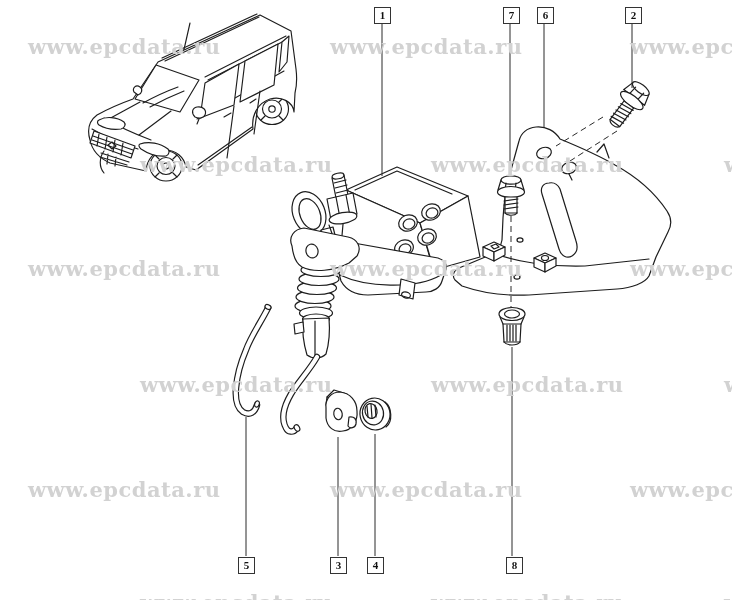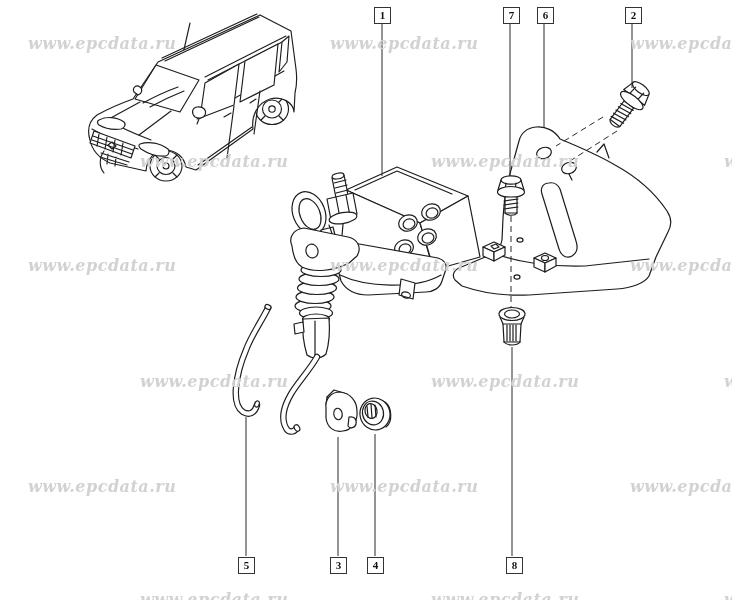--- a/index.html
+++ b/index.html
@@ -3,22 +3,22 @@
 <meta charset="utf-8">
 <style>
   html,body{margin:0;padding:0;background:#fff;}
   .page{
     position:relative;width:732px;height:600px;background:#fff;overflow:hidden;
     font-family:"Liberation Sans",sans-serif;
   }
   .diagram-svg{position:absolute;left:0;top:0;z-index:1;}
   .wm{
     position:absolute;z-index:2;pointer-events:none;white-space:nowrap;
-    font-family:"DejaVu Serif",serif;font-style:italic;font-weight:bold;
-    font-size:16px;letter-spacing:.5px;color:#d2d2d2;
+    font-family:"DejaVu Serif",serif;font-weight:bold;
+    font-size:21px;letter-spacing:.5px;color:#d2d2d2;
   }
   .callout{
     position:absolute;z-index:3;box-sizing:border-box;
     width:17px;height:17px;background:#fff;border:1px solid #333;
     font-family:"Liberation Serif",serif;font-weight:bold;font-size:11px;
     line-height:15px;text-align:center;color:#111;cursor:pointer;
   }
 </style>
 </head>
 <body>

